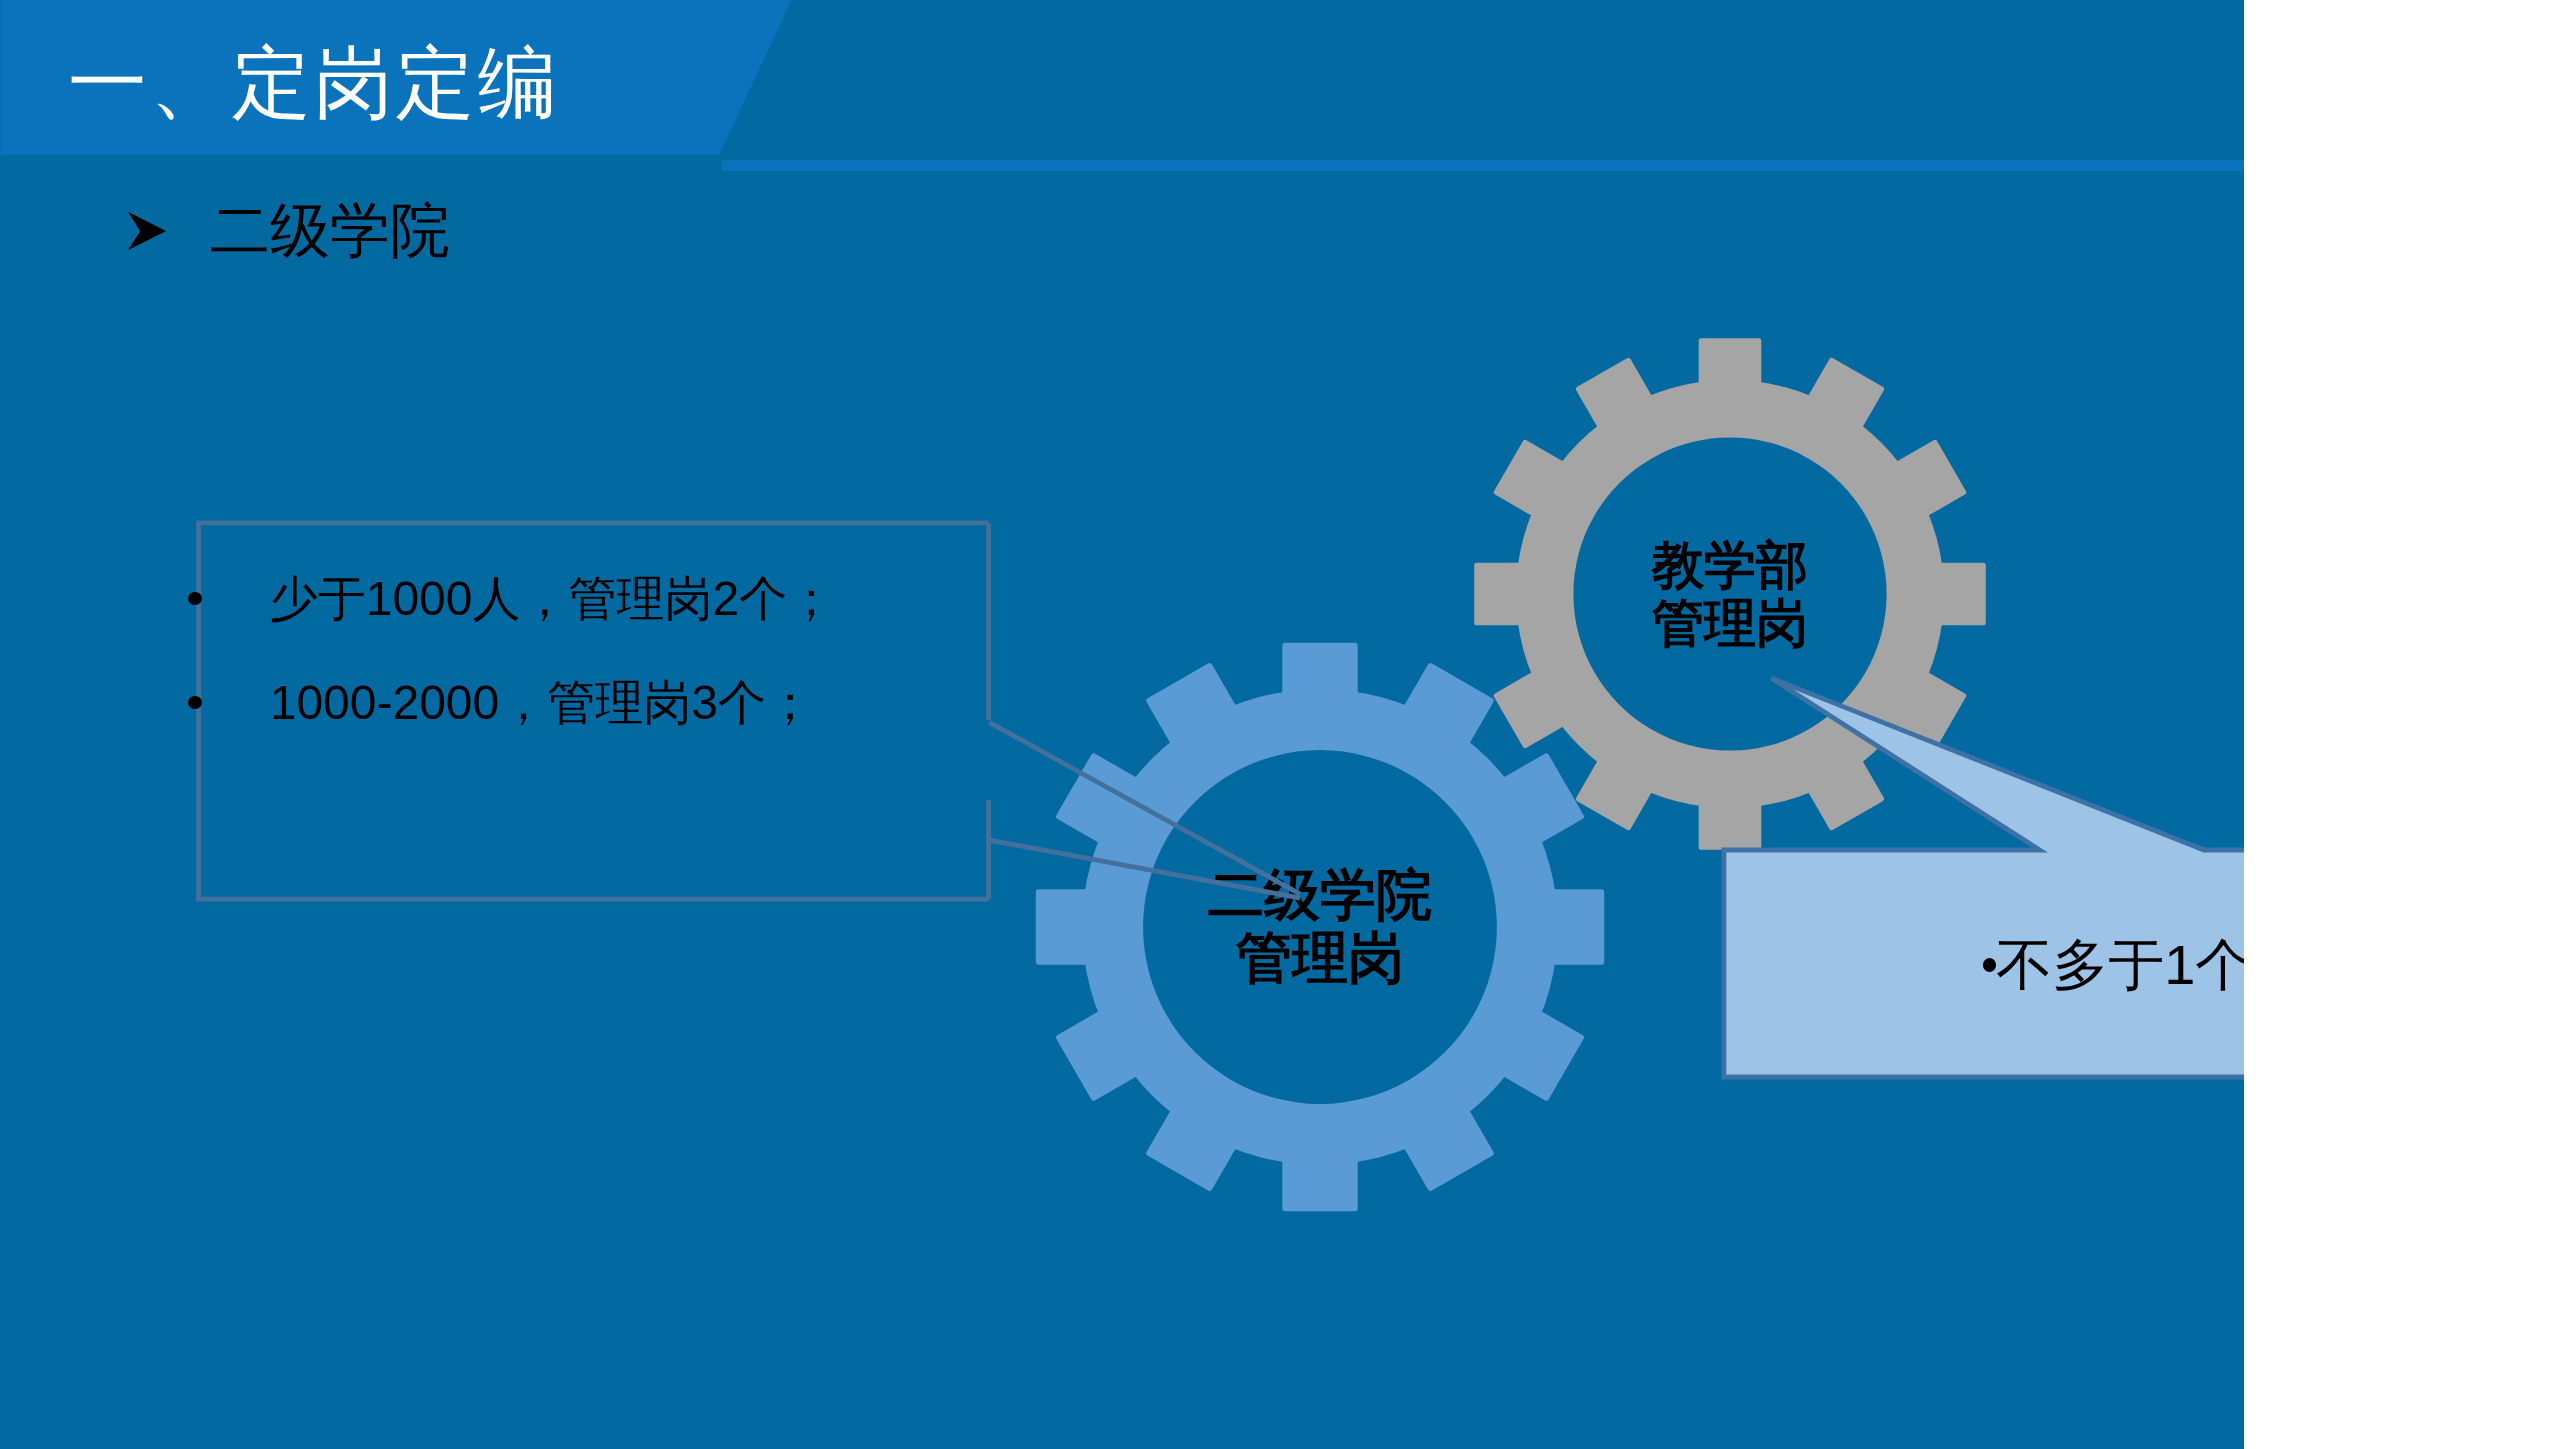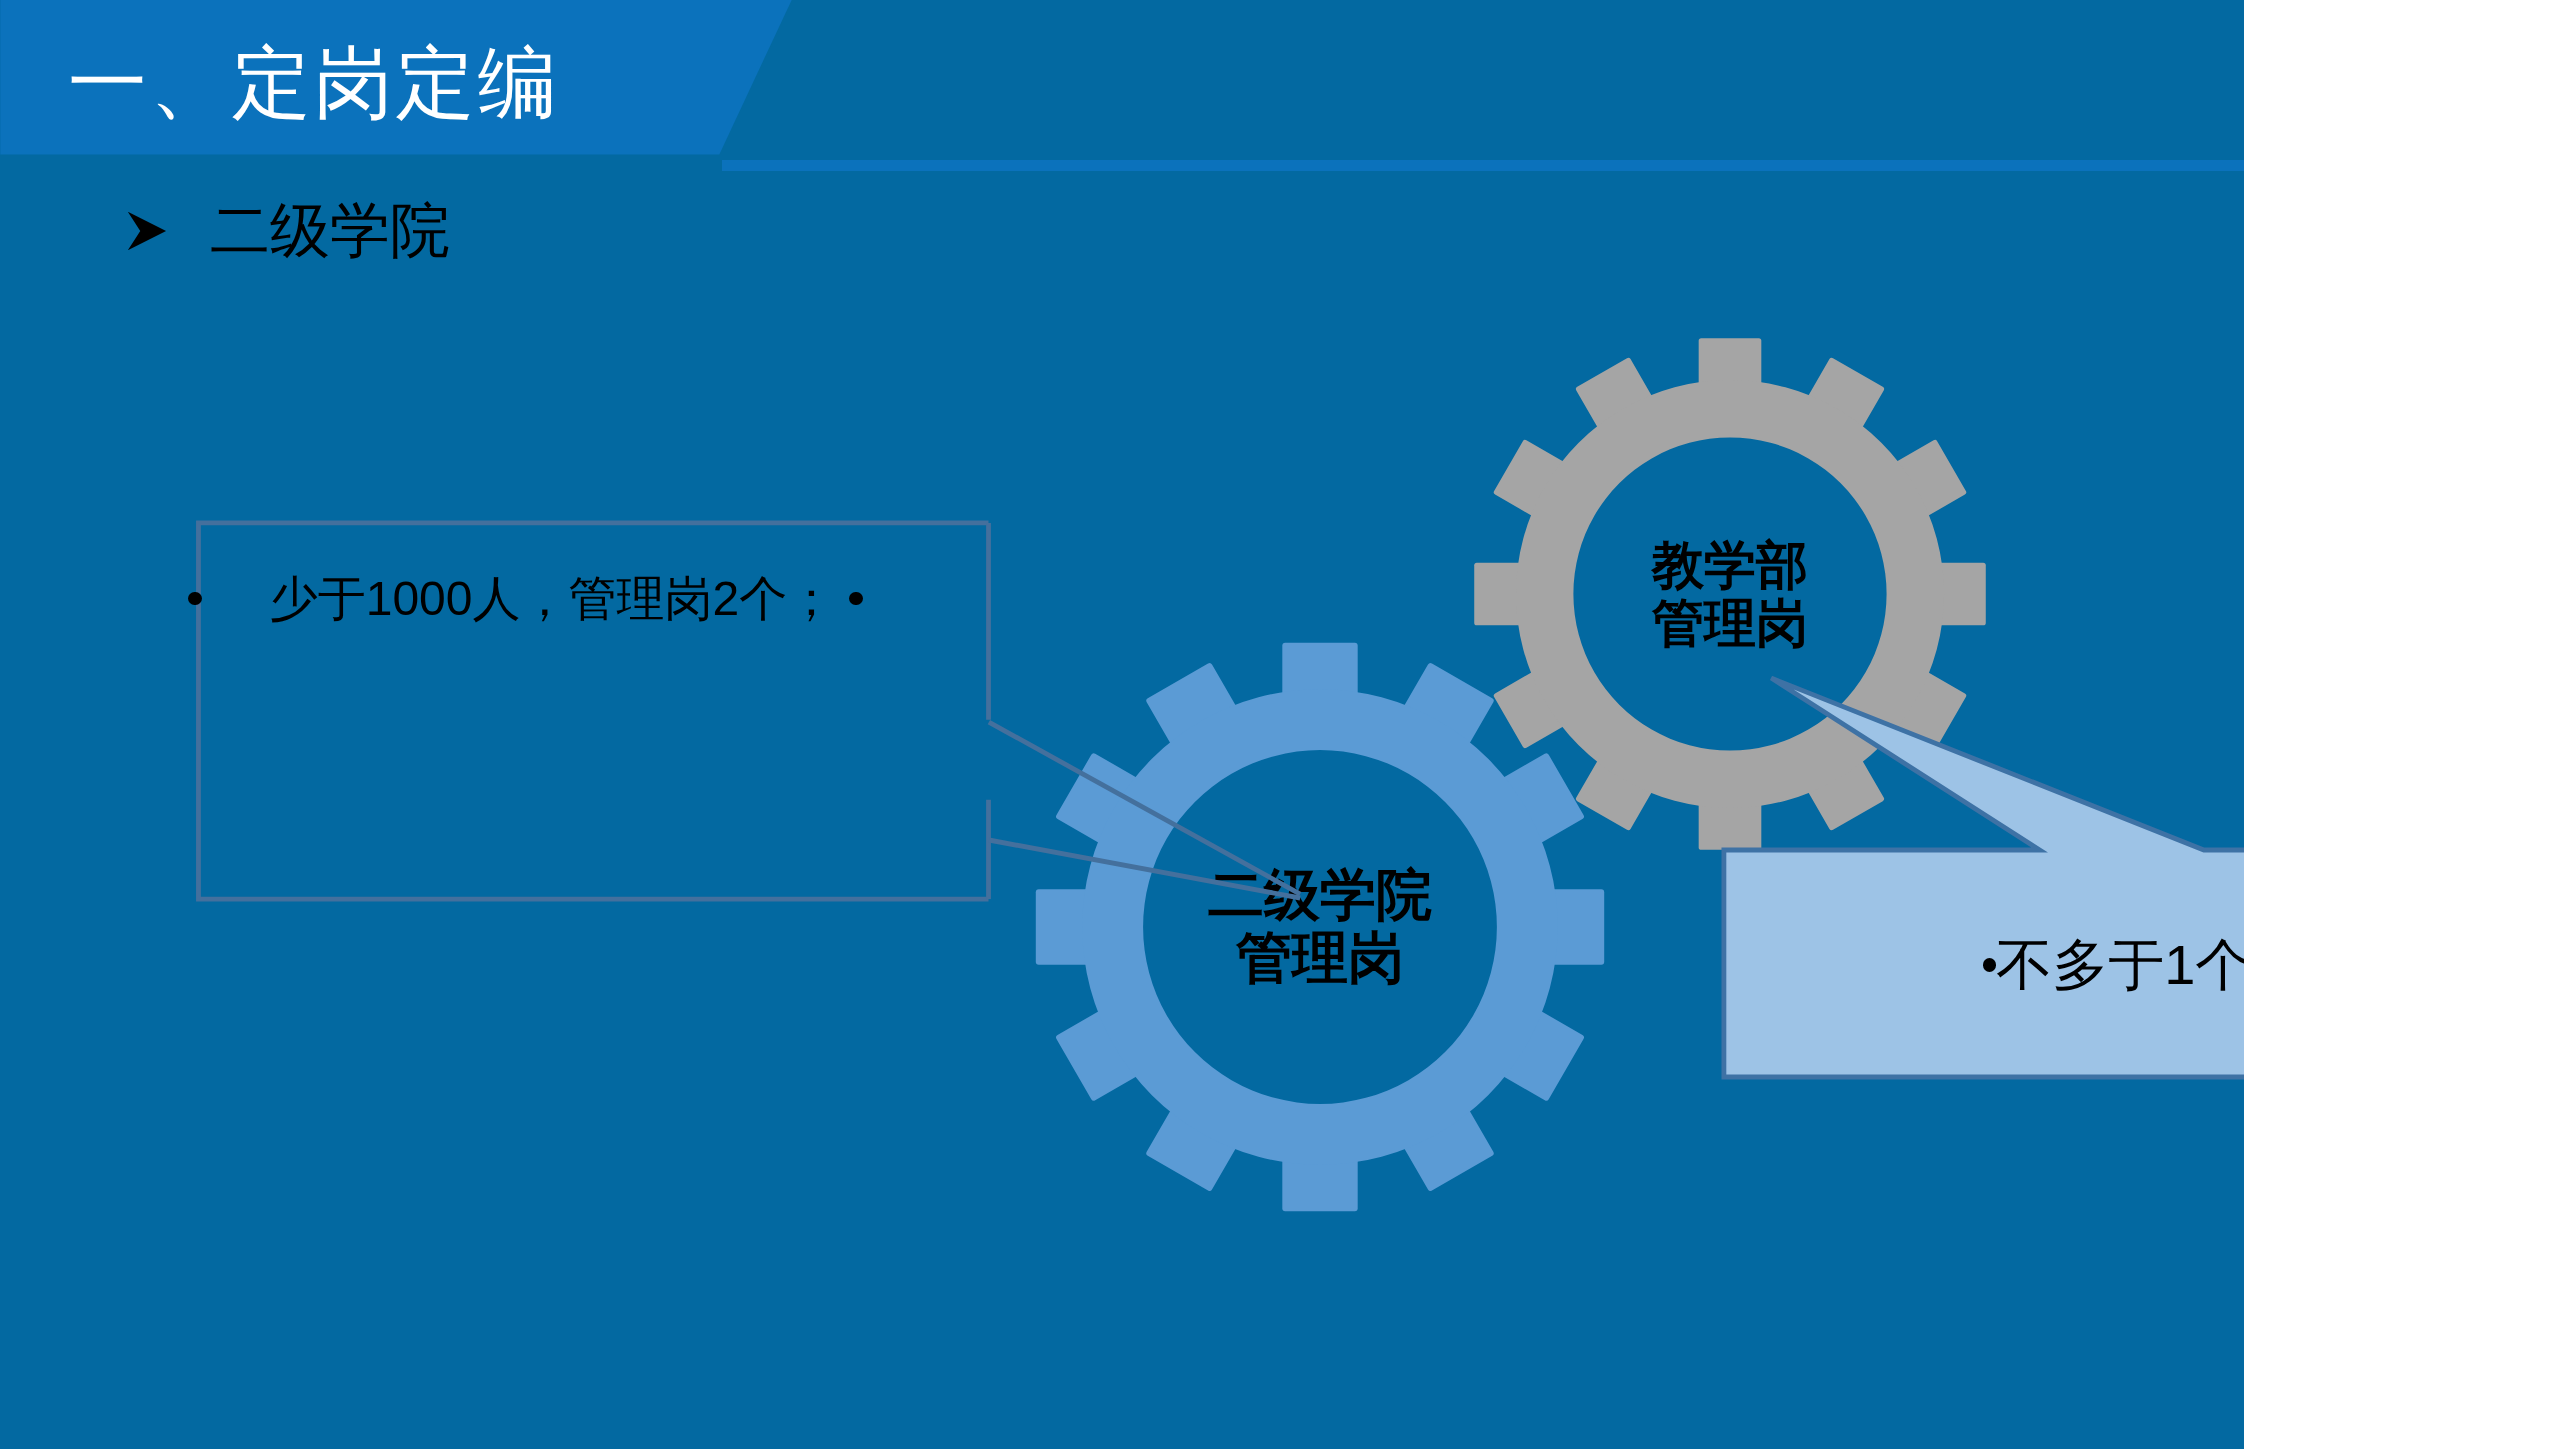--- a/index.html
+++ b/index.html
@@ -90,21 +90,21 @@
   #rules-box-frame svg { display: block; }
   #rules-list {
     position: absolute;
     left: 0;
     top: 0;
     width: 796px;
     height: 382px;
     padding: 37px 0 0 0;
     box-sizing: border-box;
     display: flex;
-    flex-direction: row;
+    flex-direction: column;
     justify-content: flex-start;
     gap: 21px;
   }
   #rules-list .rule-row {
     display: flex;
     align-items: center;
     height: 83px;
   }
   #rules-list .rule-dot {
     width: 13.5px;
@@ -235,20 +235,21 @@
       </svg>
     </div>
 
     <div id="rules-list">
       <div class="rule-row">
         <span class="rule-dot"></span>
         <span class="rule-text">少于1000人，管理岗2个；</span>
       </div>
       <div class="rule-row">
         <span class="rule-dot"></span>
+        <span class="rule-text">1000-2000，管理岗3个；</span>
       </div>
     </div>
   </div>
 
   <div id="gear-gray" class="gear">
     <svg width="522" height="522" viewBox="0 0 200 200" xmlns="http://www.w3.org/2000/svg">
       <g fill="#A5A5A5">
         <g>
           <rect x="88" y="2" width="24" height="30" rx="1"></rect>
           <rect x="88" y="2" width="24" height="30" rx="1" transform="rotate(30 100 100)"></rect>

